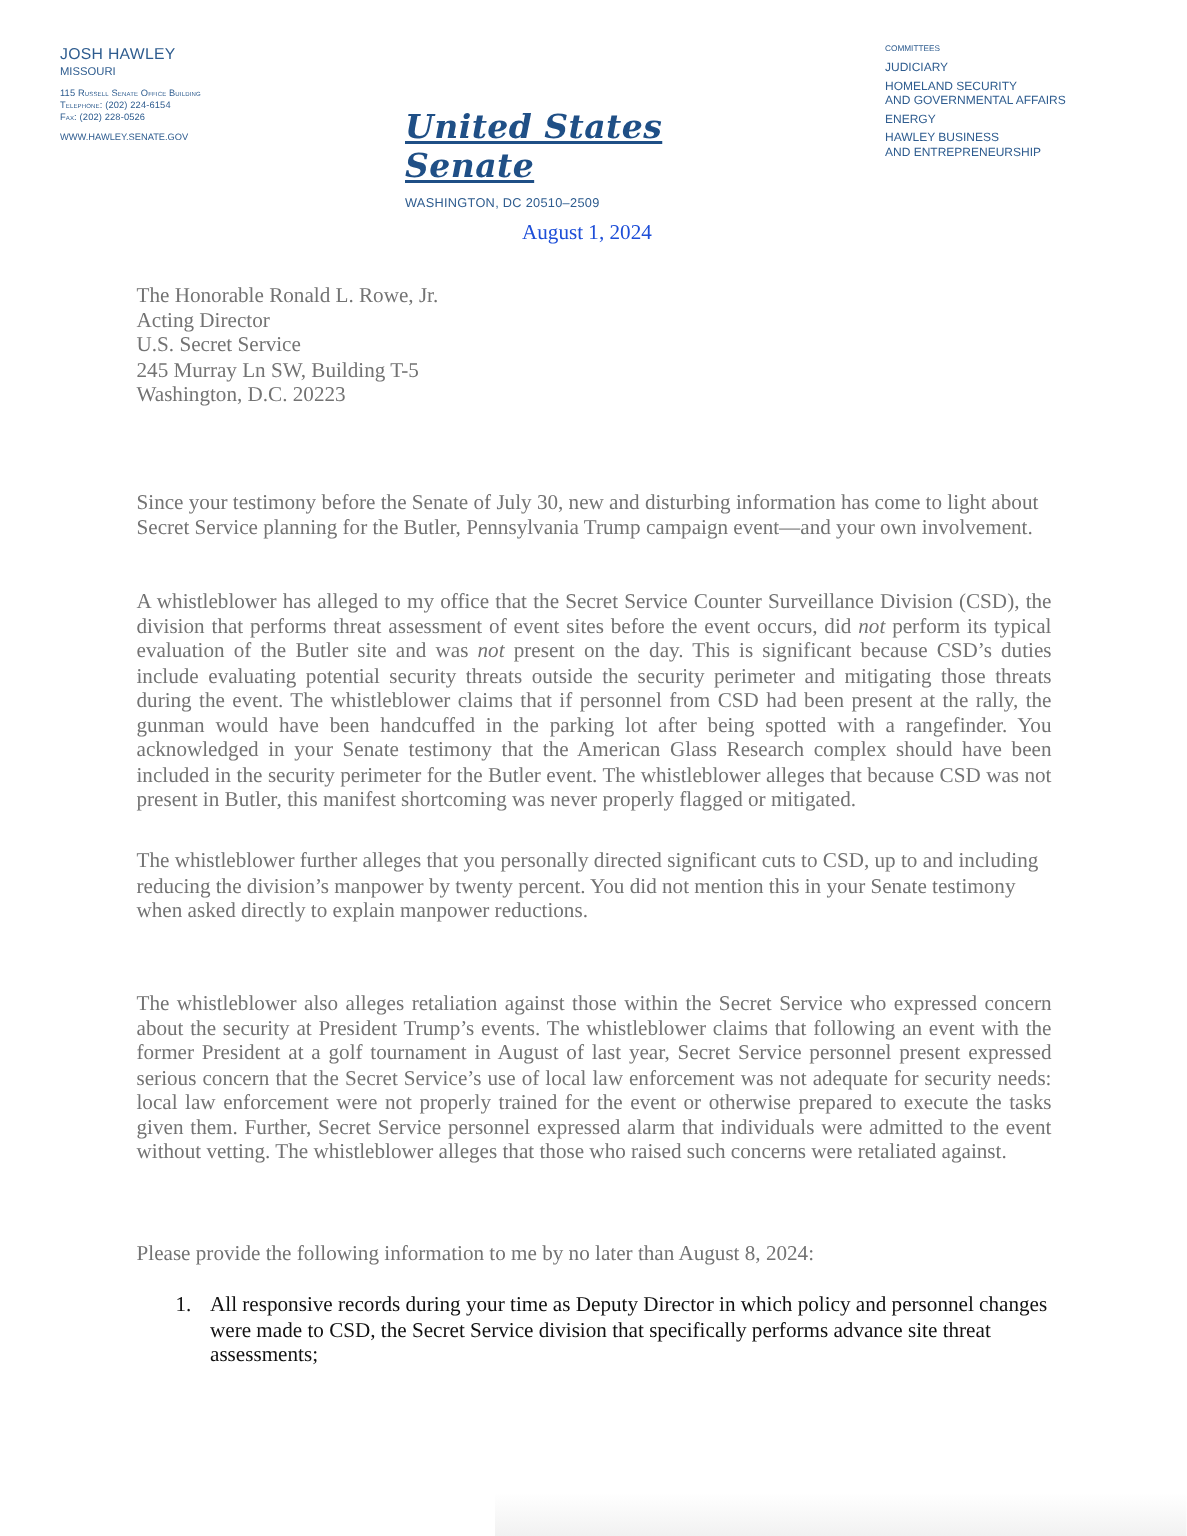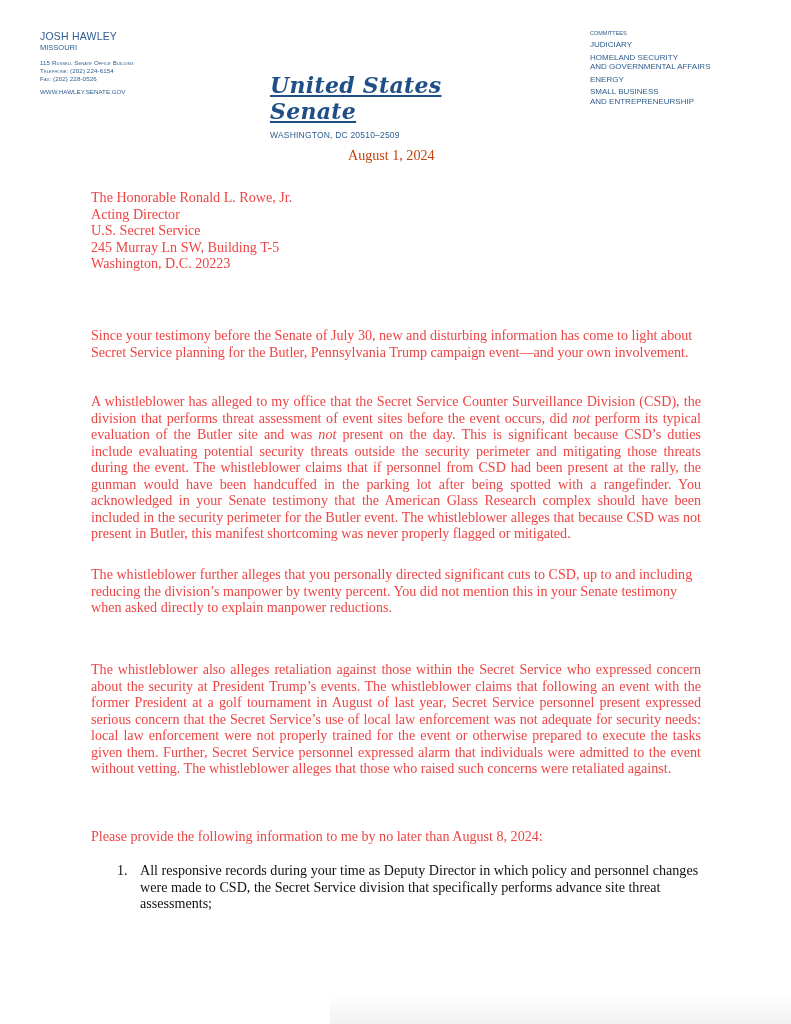--- a/index.html
+++ b/index.html
@@ -14,22 +14,22 @@
     .lh-left .web { font-size: 6.2px; line-height: 8px; margin-top: 5px; }
 
     .lh-center { left: 270px; top: 72px; width: 250px; }
     .lh-center .seal-title { font-family: "DejaVu Serif", serif; font-weight: bold; font-size: 22px; line-height: 26px; color: #1f4f86; letter-spacing: 0.3px; font-style: italic; text-decoration: underline; }
     .lh-center .city { font-size: 8.5px; line-height: 10px; margin-top: 6px; letter-spacing: 0.2px; }
 
     .lh-right { left: 590px; top: 30px; width: 170px; }
     .lh-right .cap { font-size: 5.5px; line-height: 7px; }
     .lh-right .cm { font-size: 8px; line-height: 9.5px; margin-top: 3px; }
 
-    .body-text { position: absolute; left: 91px; width: 610px; font-family: "Liberation Serif", serif; font-size: 14.1px; line-height: 16.5px; color: #ef4444; }
-    .date { position: absolute; left: 348px; top: 147px; font-family: "Liberation Serif", serif; font-size: 14.1px; color: #c2410c; }
+    .body-text { position: absolute; left: 91px; width: 610px; font-family: "Liberation Serif", serif; font-size: 14.1px; line-height: 16.5px; color: #737373; }
+    .date { position: absolute; left: 348px; top: 147px; font-family: "Liberation Serif", serif; font-size: 14.1px; color: #1d4ed8; }
     .addr-block { top: 189px; }
     .salutation { top: 289px; }
     .p1 { top: 327px; }
     .p2 { top: 393px; text-align: justify; }
     .p3 { top: 566px; }
     .p4 { top: 661px; text-align: justify; }
     .p5 { top: 828px; }
     .list { position: absolute; left: 117px; top: 862px; width: 600px; font-family: "Liberation Serif", serif; font-size: 14.1px; line-height: 16.5px; color: #111; }
     .list .num { position: absolute; left: 0; top: 0; }
     .list .txt { margin-left: 23px; }
@@ -59,21 +59,21 @@
 
   <div class="lh lh-right">
     <div class="cap">COMMITTEES</div>
     <div class="cm"><span>JUDICIARY</span></div>
     <div class="cm">
       <div>HOMELAND SECURITY</div>
       <div>AND GOVERNMENTAL AFFAIRS</div>
     </div>
     <div class="cm"><span>ENERGY</span></div>
     <div class="cm">
-      <div>SMALL BUSINESS</div>
+      <div>HAWLEY BUSINESS</div>
       <div>AND ENTREPRENEURSHIP</div>
     </div>
   </div>
 
   <div class="date">August 1, 2024</div>
 
   <div class="body-text addr-block">
     <span class="addr-line">The Honorable Ronald L. Rowe, Jr.</span>
     <span class="addr-line">Acting Director</span>
     <span class="addr-line">U.S. Secret Service</span>

